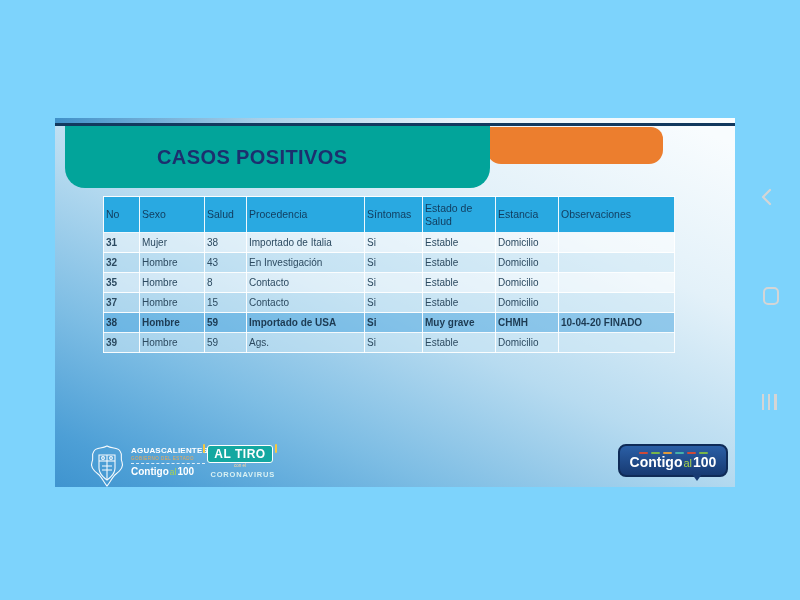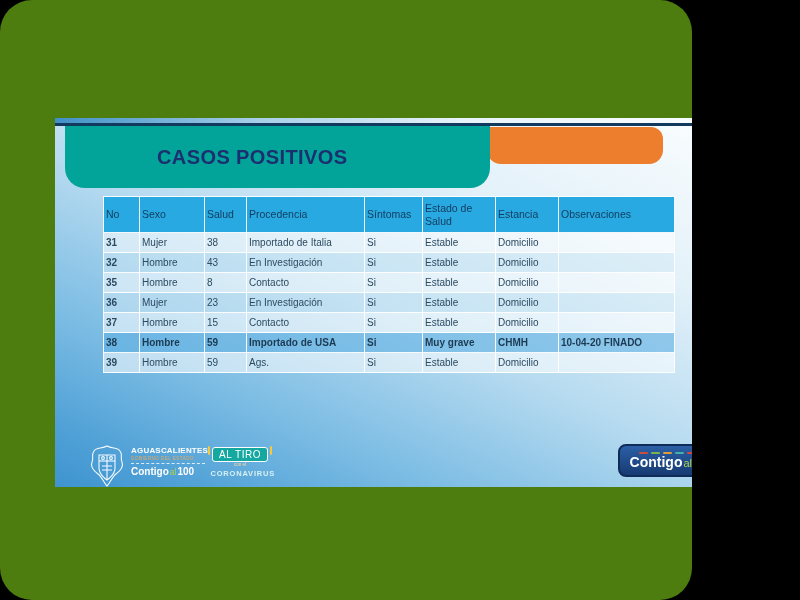--- a/index.html
+++ b/index.html
@@ -1,17 +1,17 @@
 <!DOCTYPE html>
 <html><head>
 <meta charset="utf-8">
 <style>
   html,body{margin:0;padding:0;background:#000;}
   *{box-sizing:border-box;font-family:"Liberation Sans",sans-serif;}
-  .screen{position:relative;width:692px;height:600px;background:#4d7c0f;overflow:hidden;border-radius:32px;}
+  .screen{position:relative;width:800px;height:600px;background:#7dd3fc;overflow:hidden;}
 
   
   .slide{position:absolute;left:55px;top:118px;width:680px;height:369px;overflow:hidden;
          background:linear-gradient(205deg,#f8fcfe 4%,#e3f1f9 28%,#b7dbf0 52%,#7dbde4 74%,#4d9fd6 92%,#3f94cf 100%);}
   .top-strip{position:absolute;left:0;top:0;width:100%;height:5px;
              background:linear-gradient(to right,#4090c8,#a8cfe8 30%,#e8f3fa 60%,#fbfeff);}
   .top-line{position:absolute;left:0;top:5px;width:100%;height:3px;background:#12395e;}
 
   .banner-orange{position:absolute;left:432px;top:9px;width:176px;height:37px;background:#ec7e2e;
                  border-radius:0 12px 14px 14px;z-index:1;}
@@ -34,21 +34,21 @@
   .crest{position:absolute;left:33px;top:326px;z-index:3;}
   .gov-block{position:absolute;left:76px;top:328px;z-index:3;color:#fff;width:74px;}
   .gov-name{font-size:8px;font-weight:700;letter-spacing:0.2px;}
   .gov-sub{font-size:4.5px;color:#f2a94f;letter-spacing:0.5px;margin-top:1px;}
   .gov-slogan{margin-top:2px;border-top:1px dashed rgba(255,255,255,0.8);padding-top:2px;
               font-size:10px;font-weight:700;color:#fff;}
   .green-al{color:#aad44e;font-weight:400;margin:0 1px;font-size:8.5px;}
 
   .altiro-block{position:absolute;left:150px;top:326px;width:70px;text-align:center;z-index:3;}
   .altiro-badge{display:inline-block;position:relative;background:#14a8a1;border:1px solid #fff;
-                border-radius:3px;padding:1px 6px;font-size:10px;font-weight:400;color:#fff;letter-spacing:0.5px;}
+                border-radius:3px;padding:1px 6px;font-size:12px;font-weight:700;color:#fff;letter-spacing:0.5px;}
   .altiro-badge::before,.altiro-badge::after{content:"";position:absolute;top:-2px;width:2px;height:9px;
                 background:#f6c83f;border-radius:1px;}
   .altiro-badge::before{left:-5px;}
   .altiro-badge::after{right:-5px;}
   .altiro-mid{font-size:4.5px;color:#ffd9a0;margin-top:1px;line-height:1;}
   .altiro-sub{font-size:7.5px;font-weight:700;color:#d9f1f3;letter-spacing:0.8px;margin-top:1px;text-align:right;}
 
   .contigo-badge{position:absolute;left:563px;top:326px;width:110px;height:33px;z-index:3;
                  background:linear-gradient(#2b5fa6,#173a72);border:2px solid #0f2b57;border-radius:8px;
                  display:flex;flex-direction:column;align-items:center;justify-content:center;}
@@ -128,30 +128,20 @@
             <td>35</td>
             <td>Hombre</td>
             <td>8</td>
             <td>Contacto</td>
             <td>Si</td>
             <td>Estable</td>
             <td>Domicilio</td>
             <td></td>
           </tr>
           <tr>
-            <td>36</td>
-            <td>Mujer</td>
-            <td>23</td>
-            <td>En Investigación</td>
-            <td>Si</td>
-            <td>Estable</td>
-            <td>Domicilio</td>
-            <td></td>
-          </tr>
-          <tr>
             <td>37</td>
             <td>Hombre</td>
             <td>15</td>
             <td>Contacto</td>
             <td>Si</td>
             <td>Estable</td>
             <td>Domicilio</td>
             <td></td>
           </tr>
           <tr class="bold-row">

